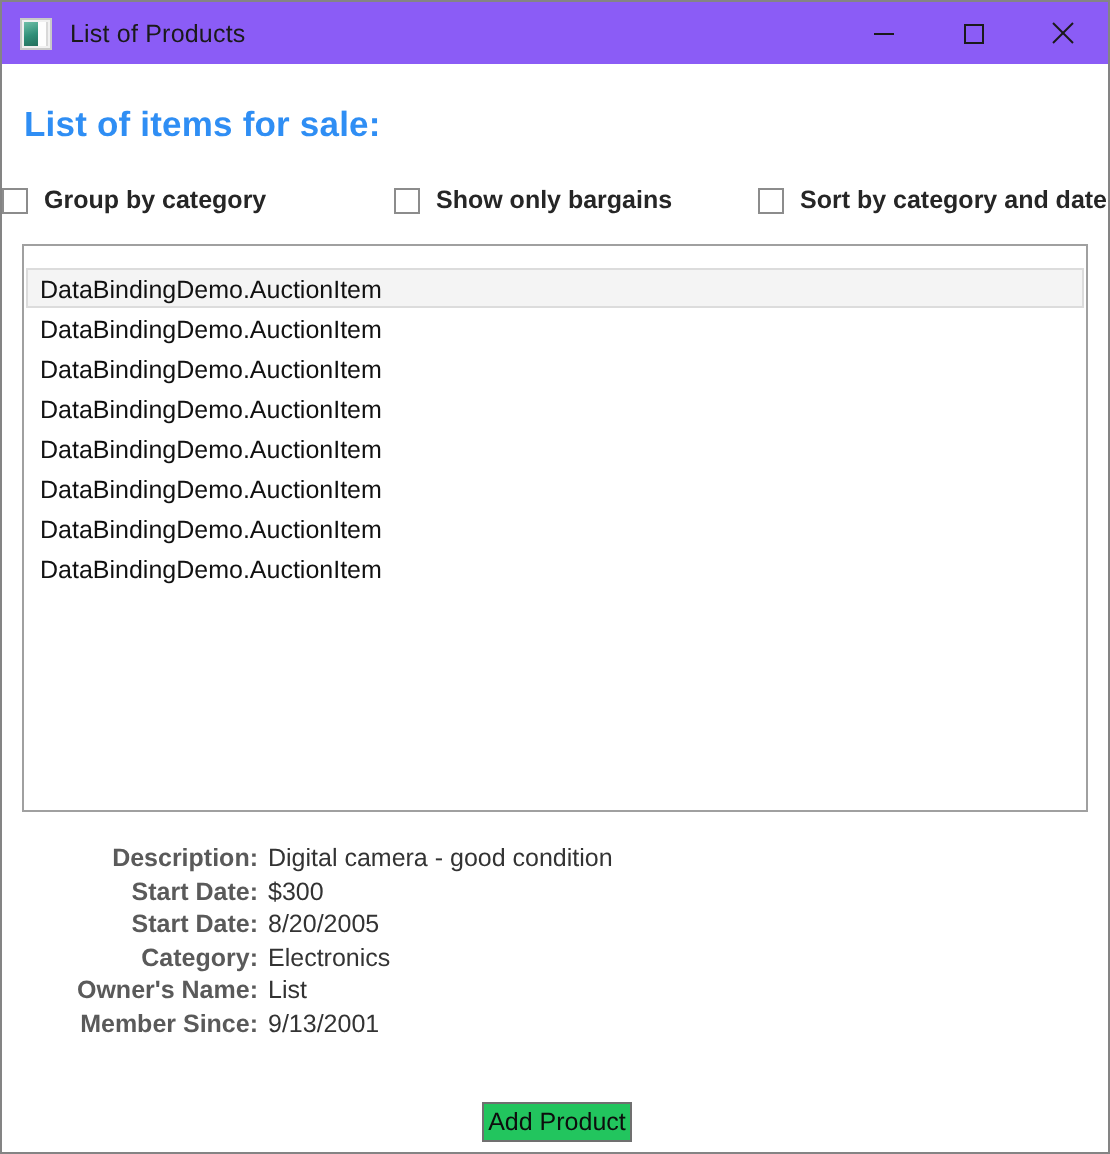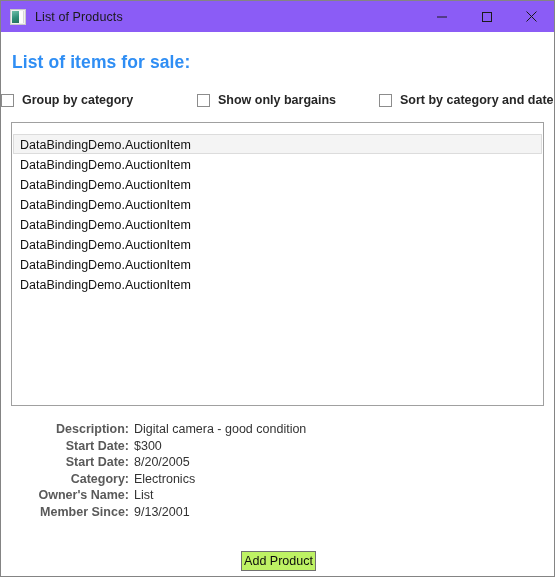--- a/index.html
+++ b/index.html
@@ -193,21 +193,21 @@
 
   
   #add-product-button {
     position: absolute;
     left: 240px;
     top: 550px;
     width: 75px;
     height: 20px;
     box-sizing: border-box;
     border: 1px solid #707070;
-    background: #bef264;
+    background: #22c55e;
     font-family: "Liberation Sans", sans-serif;
     font-size: 12.5px;
     color: #0d0d0d;
     line-height: 18px;
     text-align: center;
     padding: 0;
     cursor: default;
   }
 </style>
 </head>

